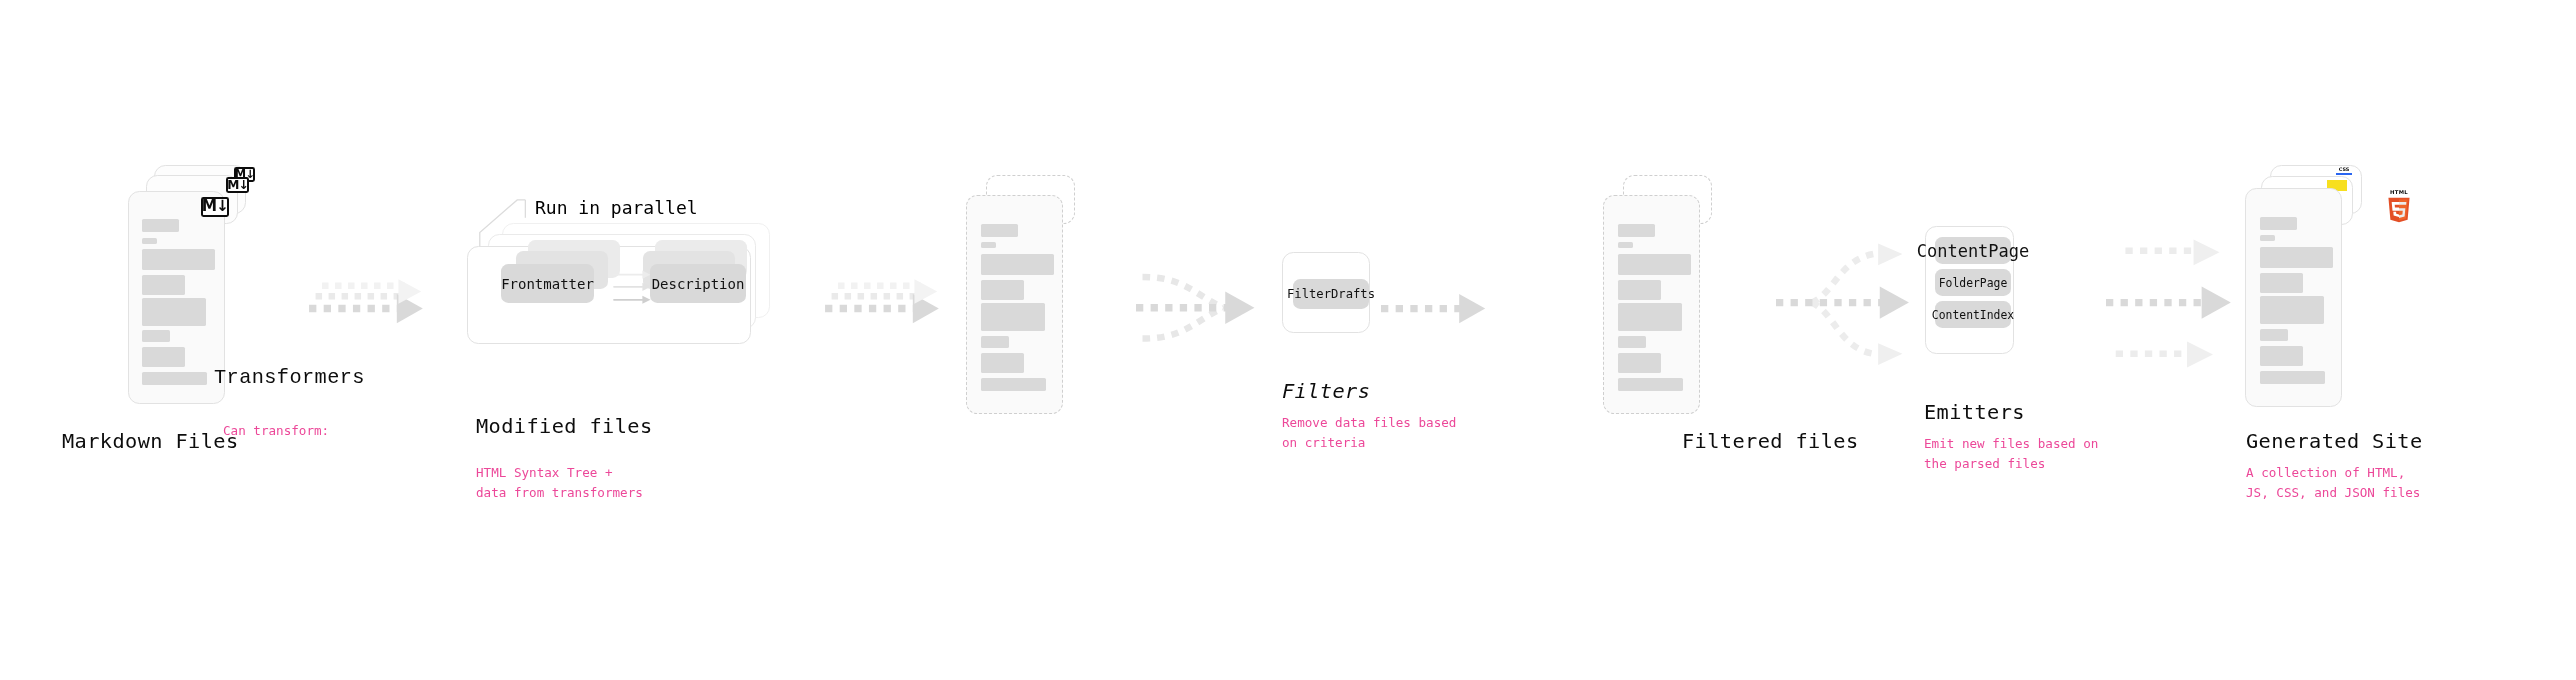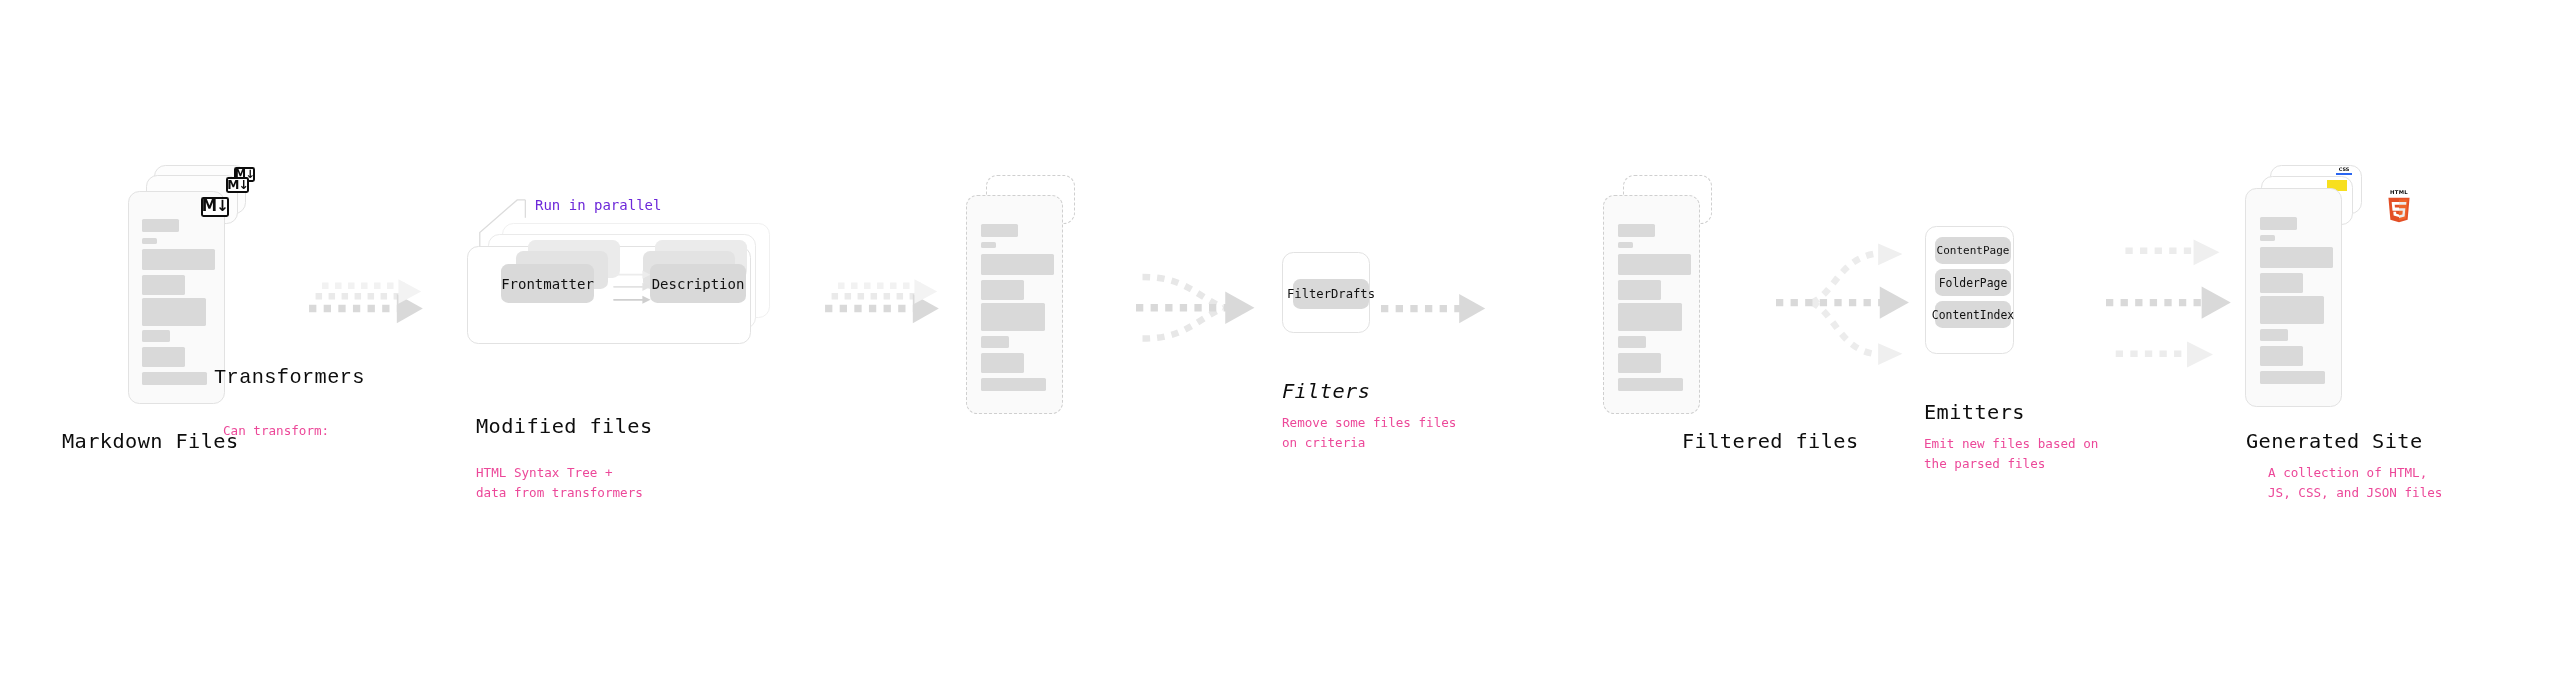--- a/index.html
+++ b/index.html
@@ -77,22 +77,22 @@
     position:absolute;
     font-size:12.6px;
     line-height:1.55;
     color:#ec4899;
     white-space:pre-line;
   }
   .sub .bullets{margin:0;padding:0;list-style:none;}
   .sub .bullets li{white-space:nowrap;}
   .parallel-label{
     position:absolute;
-    font-size:14px;
-    color:#6d28d9;
+    font-size:18px;
+    color:#000000;
     white-space:nowrap;
   }
   svg.flow{position:absolute;overflow:visible;}
 </style>
 </head>
 <body>
 
 <div class="stage">
 
   <div>
@@ -207,21 +207,21 @@
     </g>
     <path d="M0 56 H112" fill="none" stroke="#d9d9d9" stroke-width="9" stroke-dasharray="9 9"></path>
     <polygon points="110,36 110,76 146,56" fill="#d9d9d9"></polygon>
   </svg>
 
   <div>
     <div class="procbox" style="left:1282px;top:252px;width:88px;height:81px;"></div>
     <div class="chip" style="left:1293px;top:279px;width:76px;height:30px;font-size:12.2px;">FilterDrafts</div>
 
     <div class="title" style="left:1282px;top:379px;font-style:italic;">Filters</div>
-    <div class="sub" style="left:1282px;top:413px;">Remove some files files
+    <div class="sub" style="left:1282px;top:413px;">Remove data files based
 on criteria</div>
   </div>
 
   <svg class="flow" style="left:1381px;top:289px;" width="114" height="49" viewBox="0 0 140 60">
     <path d="M0 24 H98" fill="none" stroke="#d9d9d9" stroke-width="9" stroke-dasharray="9 9"></path>
     <polygon points="96,6 96,42 128,24" fill="#d9d9d9"></polygon>
   </svg>
 
   <div>
     <div class="filecard dashed" style="left:1623px;top:175px;width:89px;height:49px;background:#fff;"></div>
@@ -244,21 +244,21 @@
       <path d="M44 92 C 72 104, 78 148, 120 155"></path>
     </g>
     <path d="M0 92 H130" fill="none" stroke="#d9d9d9" stroke-width="9" stroke-dasharray="9 9"></path>
     <polygon points="128,72 128,112 164,92" fill="#d9d9d9"></polygon>
     <polygon points="126,19 126,46 156,32" fill="#efefef"></polygon>
     <polygon points="126,142 126,169 156,155" fill="#efefef"></polygon>
   </svg>
 
   <div>
     <div class="procbox" style="left:1925px;top:226px;width:89px;height:128px;"></div>
-    <div class="chip" style="left:1935px;top:237px;width:76px;height:27px;font-size:11px;">ContentPage</div>
+    <div class="chip" style="left:1935px;top:237px;width:76px;height:27px;font-size:17px;">ContentPage</div>
     <div class="chip" style="left:1935px;top:269px;width:76px;height:27px;font-size:11.4px;">FolderPage</div>
     <div class="chip" style="left:1935px;top:301px;width:76px;height:27px;font-size:11.4px;">ContentIndex</div>
 
     <div class="title" style="left:1924px;top:400px;">Emitters</div>
     <div class="sub" style="left:1924px;top:434px;">Emit new files based on
 the parsed files</div>
   </div>
 
   <svg class="flow" style="left:2106px;top:228px;" width="154" height="146" viewBox="0 0 190 180">
     <path d="M24 28 H110" fill="none" stroke="#ececec" stroke-width="8" stroke-dasharray="9 9"></path>
@@ -297,18 +297,18 @@
         <path d="M3 1 L29 1 L26.6 28 L16 31 L5.4 28 Z" fill="#e34f26"></path>
         <path d="M16 3.2 L16 28.8 L24.6 26.4 L26.7 3.2 Z" fill="#ef652a"></path>
         <path d="M16 13 L11 13 L10.7 9.6 L16 9.6 L16 6.3 L7 6.3 L7.1 7.3 L8 17 L16 17 Z
                  M16 21.5 L12.6 20.6 L12.4 18.2 L9 18.2 L9.4 22.9 L16 24.7 Z" fill="#ffffff"></path>
         <path d="M16 17 L20.6 17 L20.2 21.5 L16 22.6 L16 25.9 L22.9 24 L23.8 13.7 L16 13.7 Z
                  M16 6.3 L16 9.6 L24.8 9.6 L25.1 6.3 Z" fill="#ebebeb"></path>
       </svg>
     </div>
 
     <div class="title" style="left:2246px;top:429px;">Generated Site</div>
-    <div class="sub" style="left:2246px;top:463px;margin-left:22px;">A collection of HTML,
+    <div class="sub" style="left:2246px;top:463px;">A collection of HTML,
 JS, CSS, and JSON files</div>
   </div>
 
 </div>
 
 
 </body></html>

